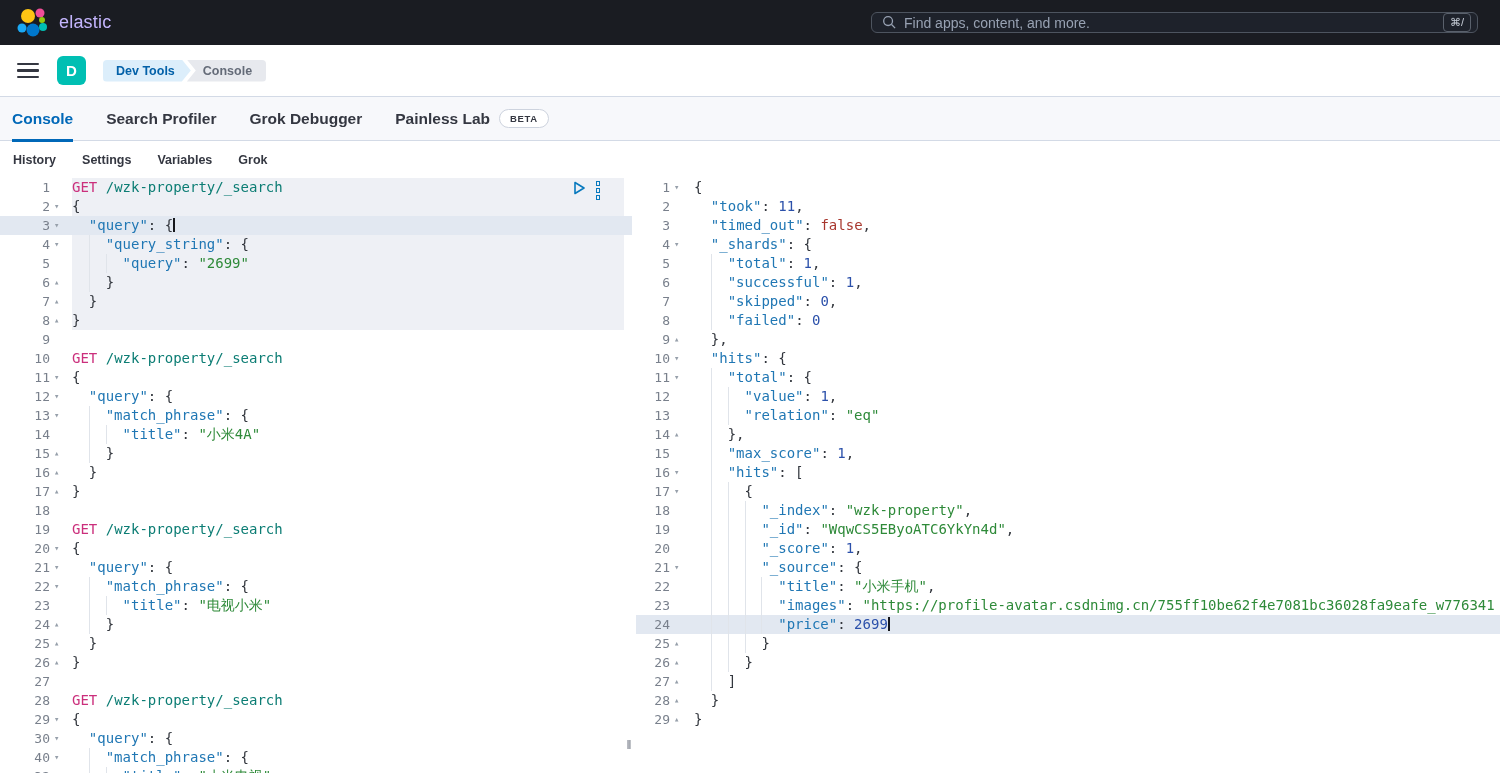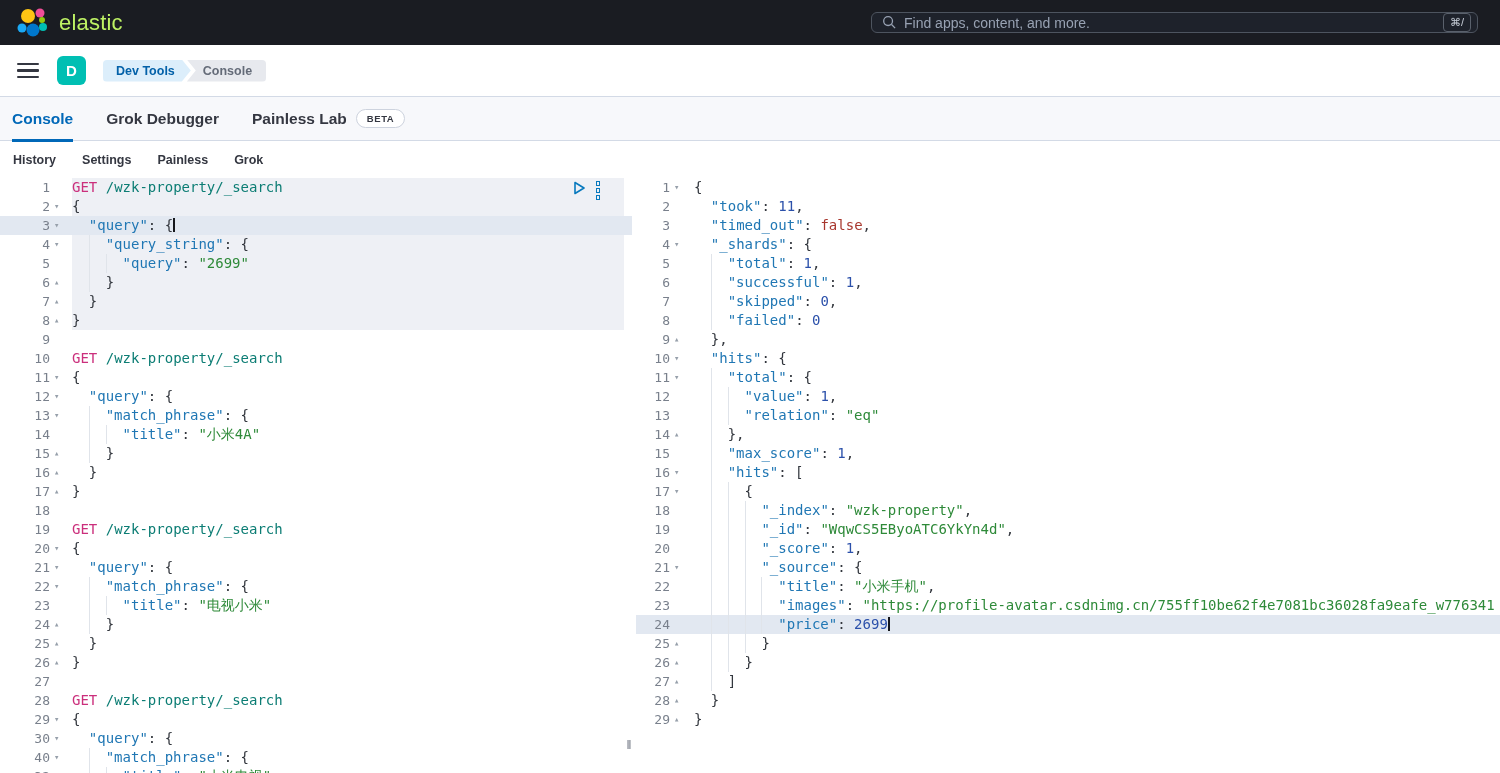--- a/index.html
+++ b/index.html
@@ -4,21 +4,21 @@
 <style>
   * { margin:0; padding:0; box-sizing:border-box; }
   html,body { width:1500px; height:773px; overflow:hidden; background:#fff;
     font-family:"Liberation Sans", sans-serif; }
   #app { position:relative; width:1500px; height:773px; overflow:hidden; }
 
   
   .hdr { height:45px; background:var(--header_bg); display:flex; align-items:center; padding:0 22px 0 16px; }
   .logo { display:flex; align-items:center; gap:10px; }
   .logo svg { display:block; }
-  .brand { color:#bef264; font-size:22px; letter-spacing:.2px; font-weight:400; }
+  .brand { color:#c4b5fd; font-size:18px; letter-spacing:.2px; font-weight:400; }
   .searchwrap { margin-left:auto; width:607px; height:21px; background:#1e222b;
     border:1px solid #4d545f; border-radius:6px; display:flex; align-items:center; padding:0 6px 0 10px; }
   .searchwrap .mag { flex:0 0 auto; margin-right:7px; }
   .searchwrap input { flex:1; background:transparent; border:none; outline:none;
     color:#cfd5de; font-size:14px; font-family:"Liberation Sans",sans-serif; }
   .searchwrap input::placeholder { color:#98a2b3; }
   .kbd { flex:0 0 auto; border:1px solid #5a616c; border-radius:4px; color:#c6ccd6;
     font-size:11px; padding:2px 6px; line-height:1.2; }
 
   
@@ -130,32 +130,35 @@
         <span class="bc b1">Dev Tools</span>
         <span class="bc b2">Console</span>
       </span>
   </div>
 
   <div class="tabbar" id="tabs">
       <div class="tab active">
         <span>Console</span>
       </div>
       <div class="tab">
+        <span>Search Profiler</span>
+      </div>
+      <div class="tab">
         <span>Grok Debugger</span>
       </div>
       <div class="tab">
         <span>Painless Lab</span>
         <span class="beta">BETA</span>
       </div>
     </div>
 
   <div class="cmenu" id="cmenu">
       <span>History</span>
       <span>Settings</span>
-      <span>Painless</span>
+      <span>Variables</span>
       <span>Grok</span>
     </div>
 
   <div class="editor">
     <div class="pane left" id="pane-left">
       <div class="reqactions">
         <svg class="playbtn" width="16" height="16" viewBox="0 0 16 16">
           <path d="M4 2.5 L13 8 L4 13.5 Z" fill="none" stroke="#0779be" stroke-width="1.6" stroke-linejoin="round"></path>
         </svg>
         <span class="kebab">

